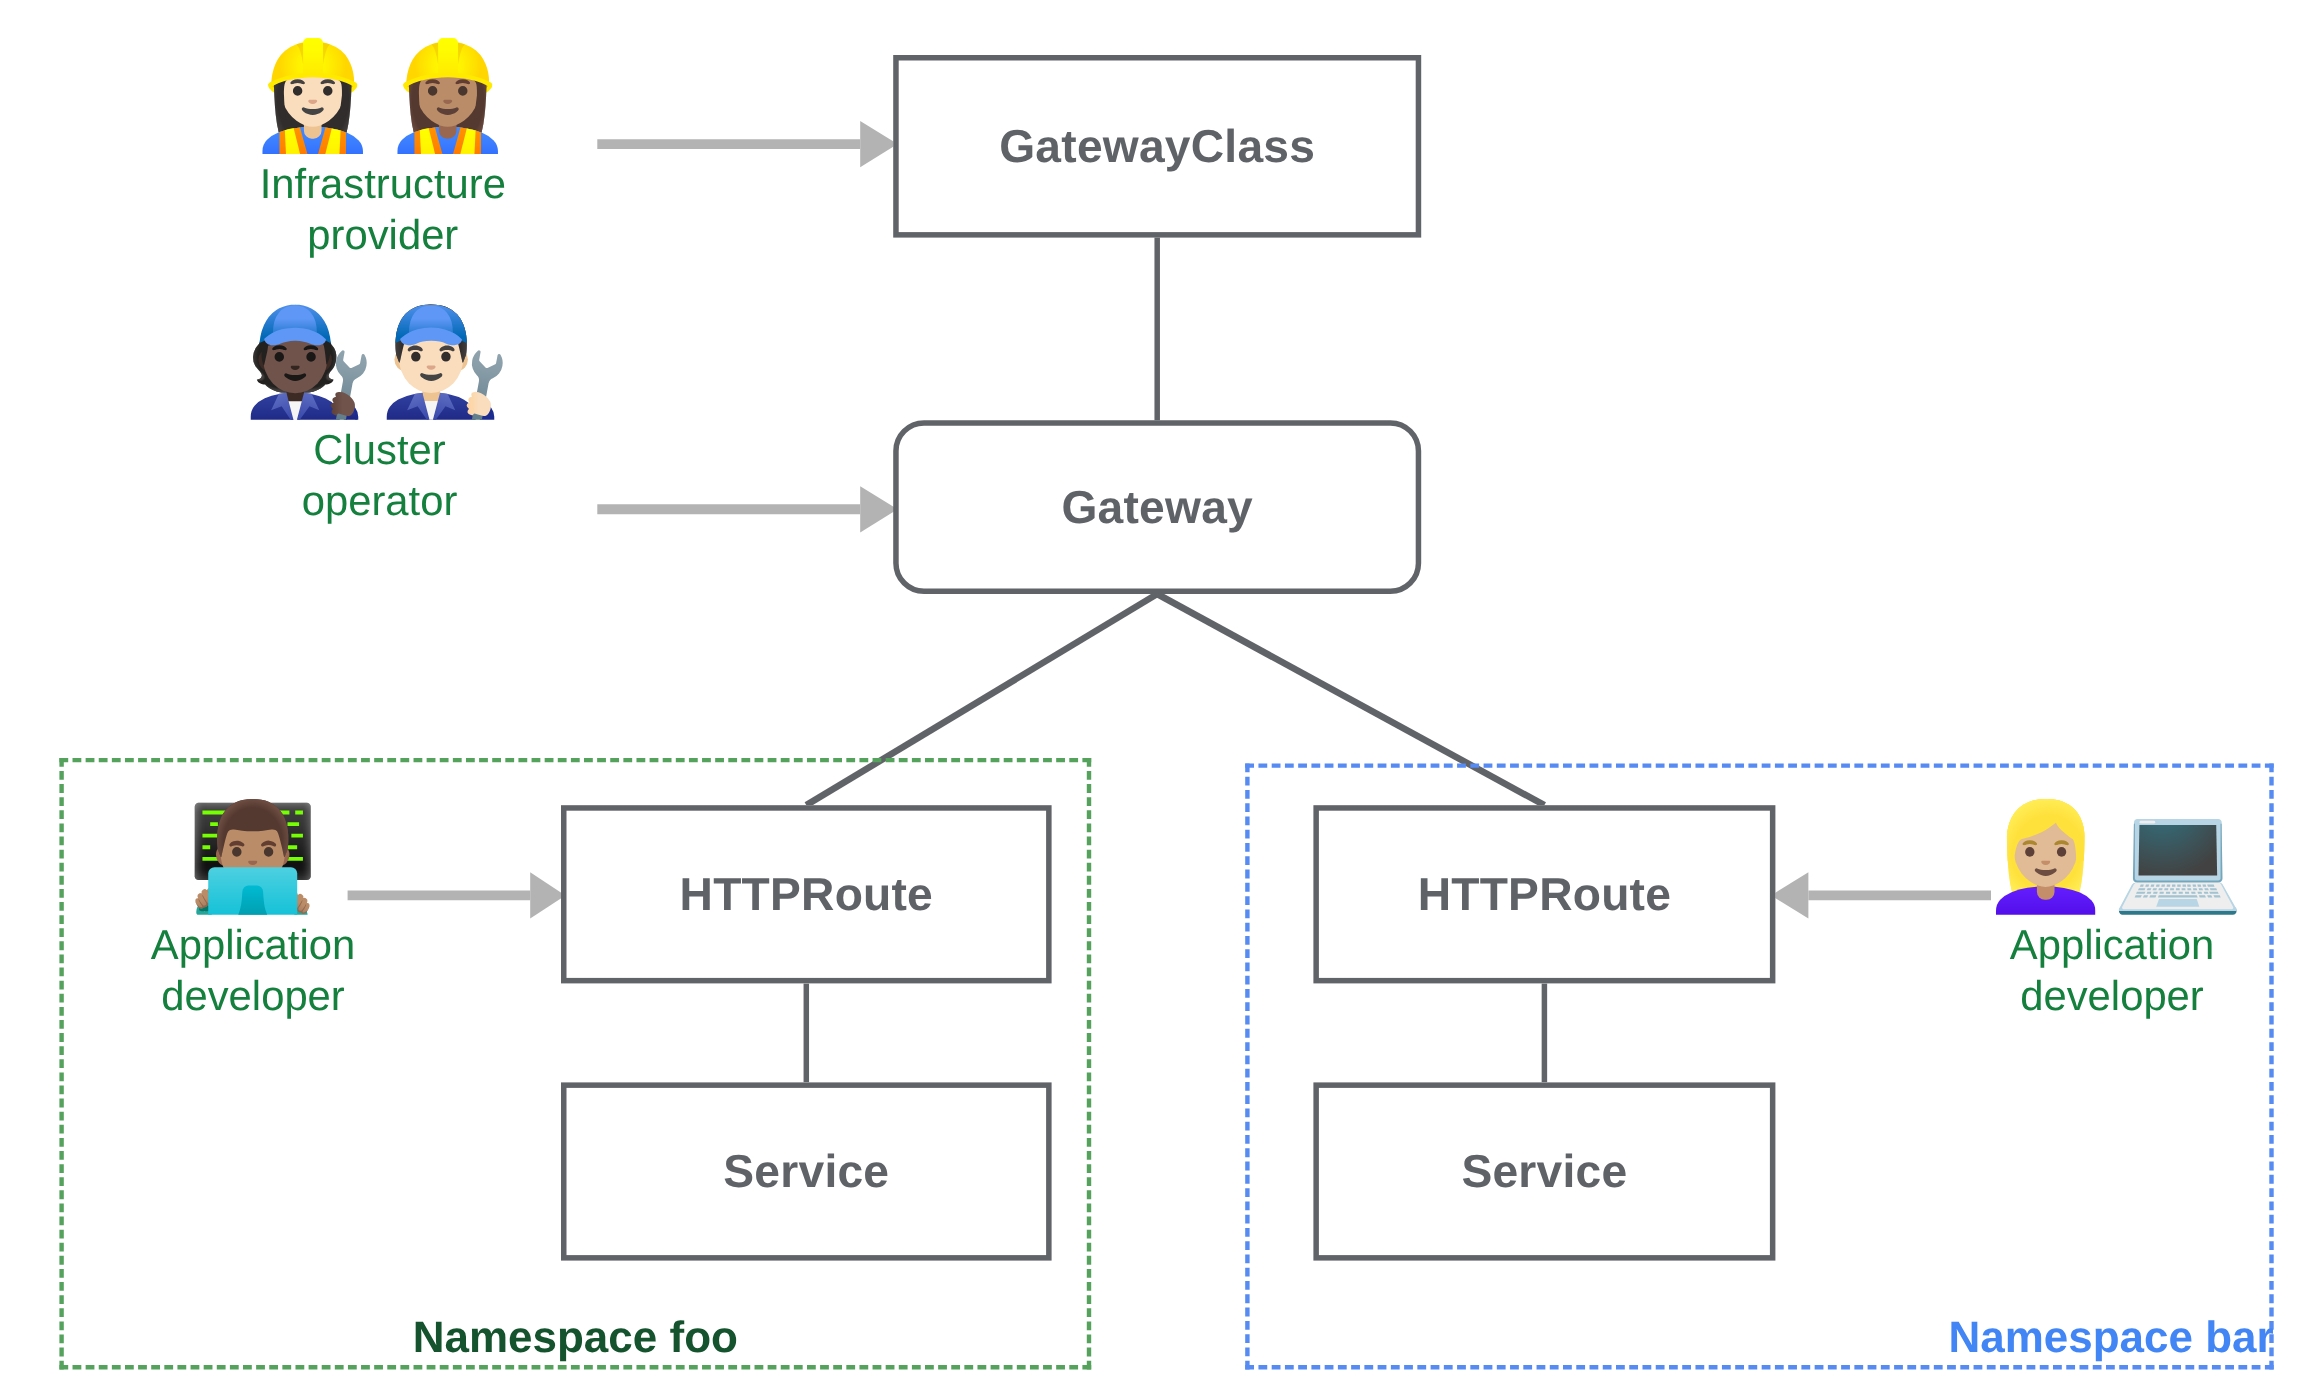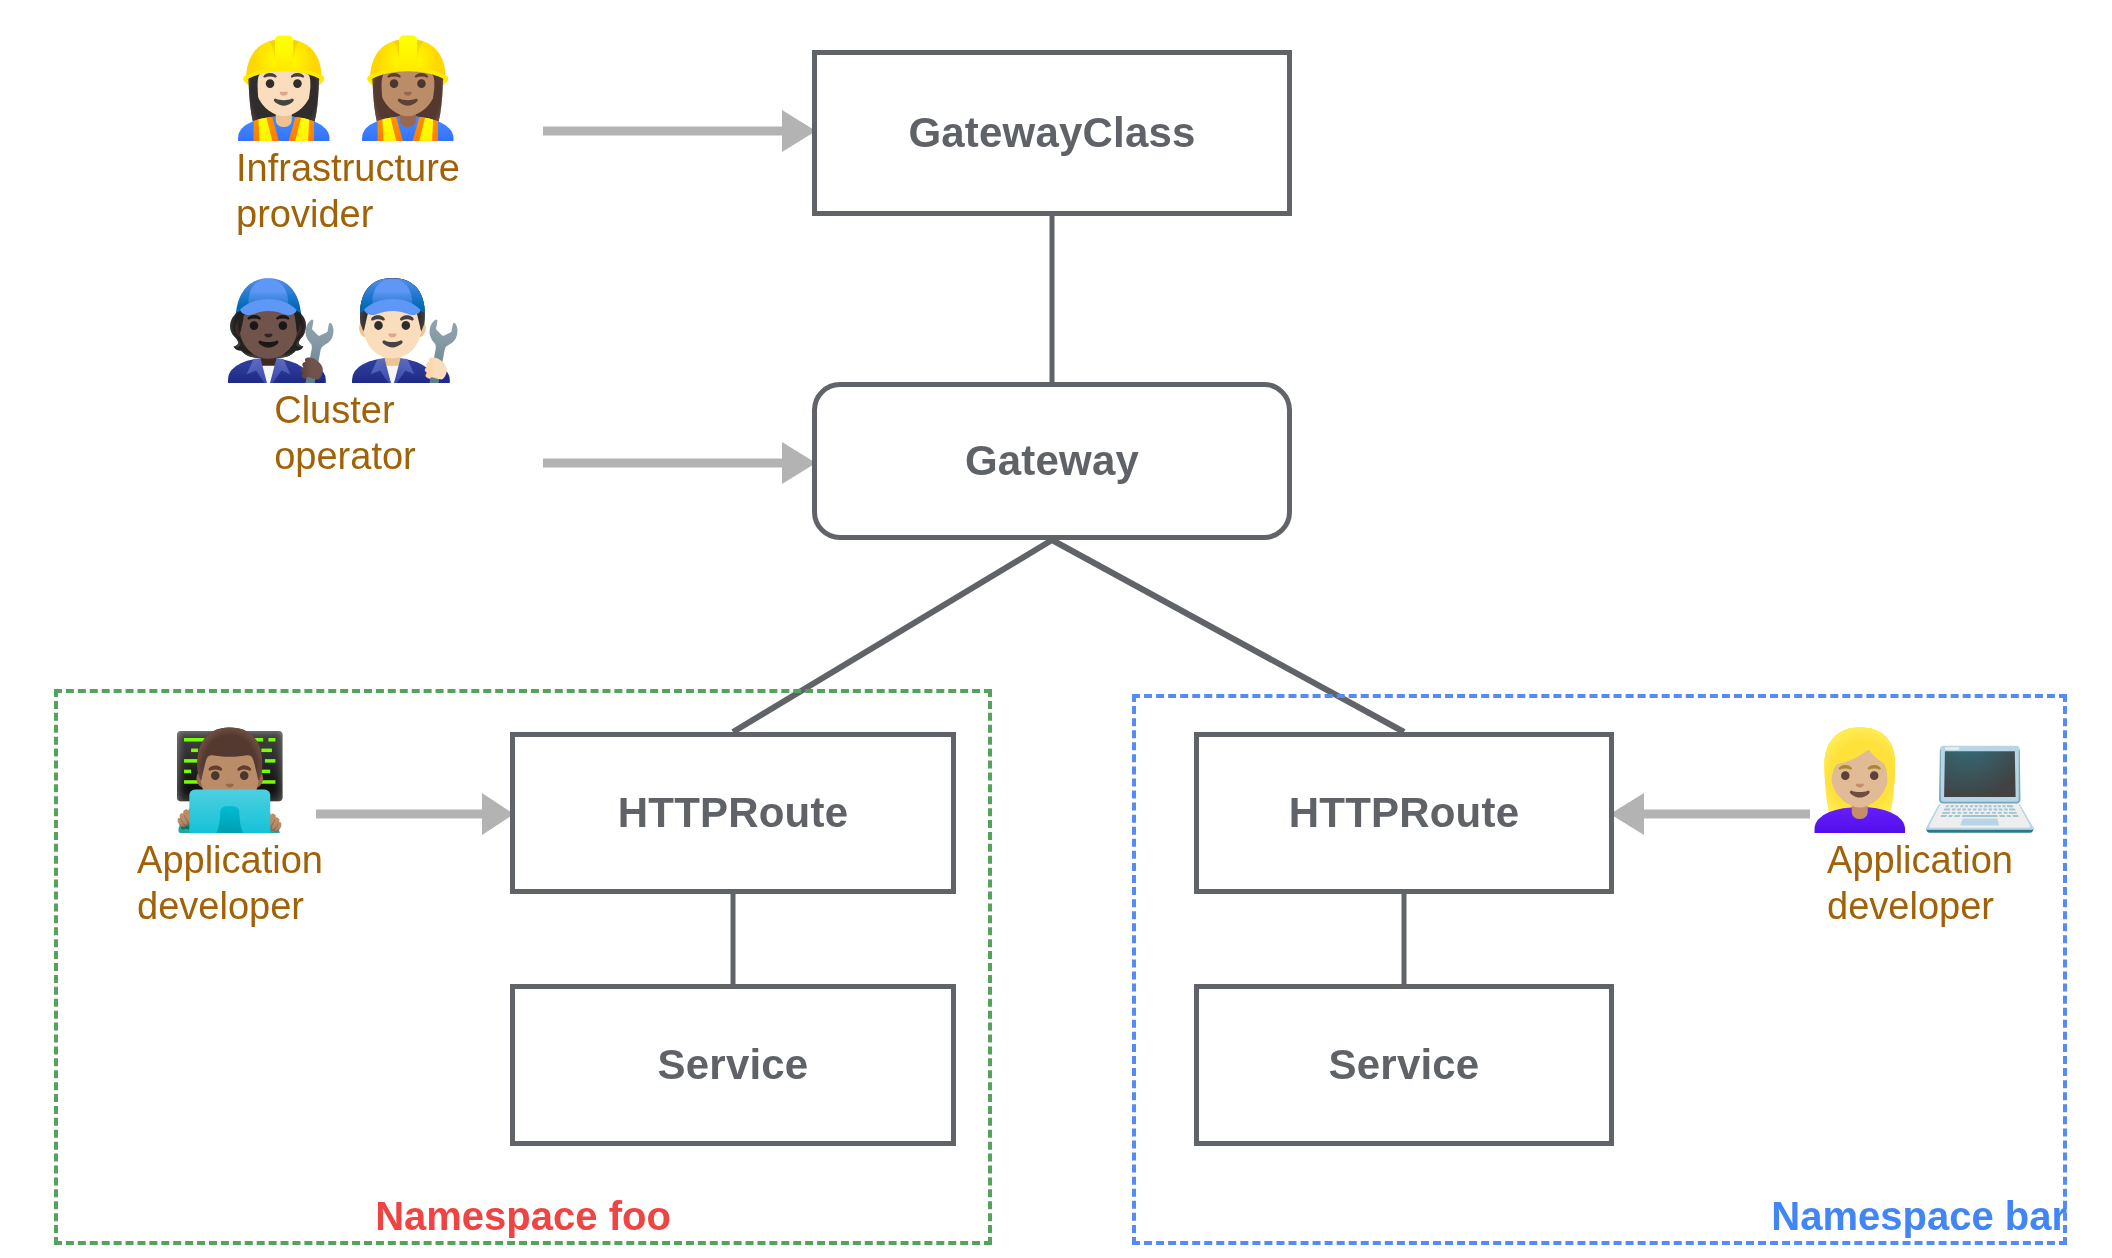--- a/index.html
+++ b/index.html
@@ -78,21 +78,21 @@
     font-weight: bold;
     font-size: 40px;
     line-height: 1;
     white-space: nowrap;
     z-index: 2;
   }
   #ns-foo-label {
     left: 0; right: 0;
     top: 1196px;
     text-align: center;
-    color: #ef4444;
+    color: #14532d;
   }
   #ns-bar-label {
     left: 0; right: 0;
     top: 1196px;
     text-align: right;
     color: #4285f4;
   }
   #ns-foo-label-wrap { position: absolute; left: 54px; width: 938px; top: 0; height: 100%; }
   #ns-bar-label-wrap { position: absolute; left: 1132px; width: 935px; top: 0; height: 100%; }
 
@@ -109,22 +109,22 @@
     line-height: 1.05;
     white-space: nowrap;
     letter-spacing: 4px;
   }
   .persona-emoji.single { letter-spacing: 0; }
   .persona-caption {
     margin-top: 6px;
     font-family: "Liberation Sans", sans-serif;
     font-size: 38px;
     line-height: 1.22;
-    color: #a16207;
-    text-align: left;
+    color: #15803d;
+    text-align: center;
     white-space: pre-line;
   }
   #persona-infra  { left: 188px; top: 38px;  width: 320px; }
   #persona-cluster{ left: 205px; top: 280px; width: 280px; }
   #persona-dev-foo{ left: 110px; top: 730px; width: 240px; }
   #persona-dev-bar{ left: 1800px;top: 730px; width: 240px; }
 </style>
 </head>
 <body>
 

